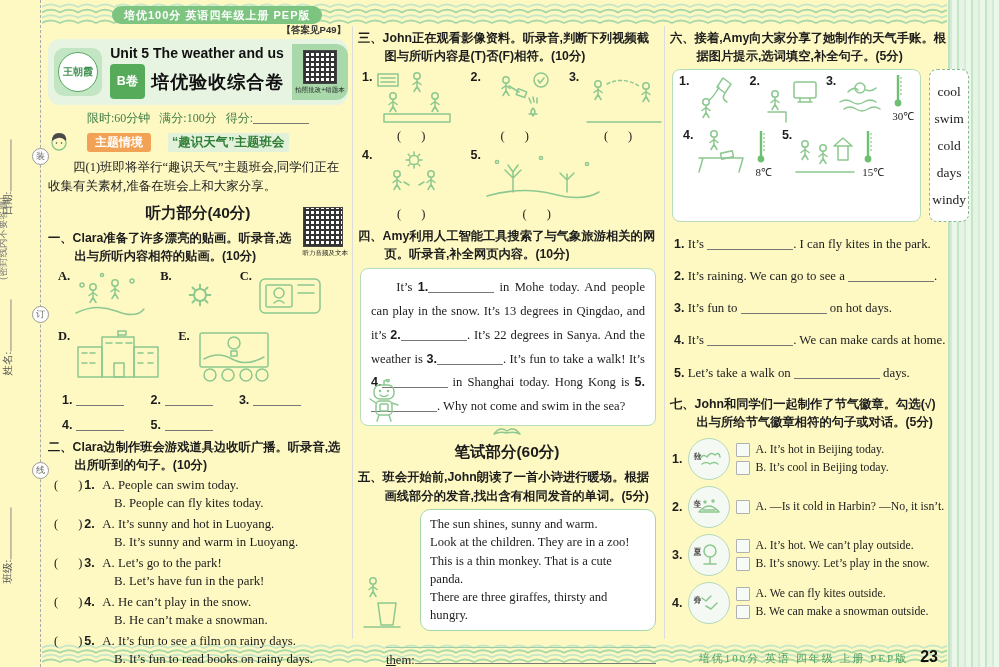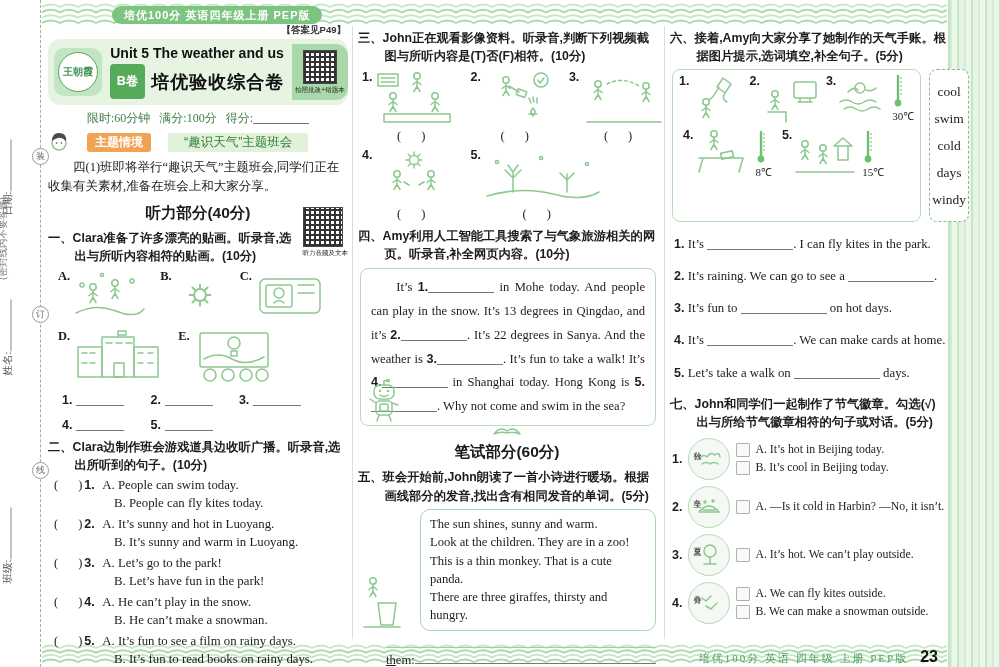--- a/index.html
+++ b/index.html
@@ -1,16 +1,16 @@
 <!DOCTYPE html>
 <html><head>
 <meta charset="utf-8">
 <style>
   html,body{margin:0;padding:0;background:#e9e9e9;}
-  .page{position:relative;width:1000px;height:667px;background:#ffffff;overflow:hidden;
+  .page{position:relative;width:1000px;height:667px;background:#fef9c3;overflow:hidden;
         font-family:"Liberation Sans",sans-serif;color:#1c1c1c;}
   
   .top-band{position:absolute;left:42px;top:3px;width:905px;height:24px;}
   .bottom-band{position:absolute;left:42px;bottom:1px;width:905px;height:22px;}
   .right-band{position:absolute;right:0;top:0;bottom:0;width:50px;
       background:repeating-linear-gradient(90deg,#d3ecd3 0 2px,#ecf7ec 2px 7px,#c4e6c5 7px 9px,#e6f4e6 9px 14px);
       border-left:2px solid #bfe3c0;}
   .brand-pill{position:absolute;left:112px;top:6px;height:18px;line-height:18px;
       background:#7cc47f;color:#fff;font-weight:bold;font-size:11px;border-radius:9px;
       padding:0 12px;letter-spacing:1px;z-index:3;}
@@ -41,21 +41,21 @@
   .qrpanel{flex:0 0 56px;background:#a9d9ab;border-radius:0 12px 12px 0;height:56px;margin-top:0;
       display:flex;flex-direction:column;align-items:center;justify-content:center;}
   .qr{width:32px;height:32px;background:#fff;border:1px solid #444;
       background-image:repeating-linear-gradient(0deg,#333 0 2px,transparent 2px 5px),
                        repeating-linear-gradient(90deg,#333 0 2px,transparent 2px 5px);}
   .qrcap{font-size:6.5px;color:#1a1a1a;margin-top:2px;white-space:nowrap;}
   .meta{font-family:"Liberation Serif",serif;color:#3f7d46;font-size:12px;text-align:center;margin:5px 0 3px;}
   .meta .blank{width:56px;}
   .theme-row{display:flex;align-items:center;gap:17px;margin:3px 0 4px;}
   .tlabel{background:#f2a254;color:#fff;font-weight:bold;font-size:12px;border-radius:3px;padding:1px 8px;}
-  .ttitle{background:#e2f2da;color:#2f7d36;font-weight:normal;font-size:12.5px;padding:1px 16px;border-radius:2px;}
+  .ttitle{background:#e2f2da;color:#2f7d36;font-weight:bold;font-size:12.5px;padding:1px 4px;border-radius:2px;}
   .intro{font-family:"Liberation Serif",serif;font-size:12.5px;line-height:1.55;text-indent:2em;color:#222;margin:2px 0 4px;}
   
   .sec-title{text-align:center;font-weight:bold;font-size:15.5px;margin:6px 0 2px;}
   .stem{font-weight:600;font-size:12.3px;line-height:1.5;padding-left:2.15em;text-indent:-2.15em;margin:5px 0 3px;}
   .blank{display:inline-block;border-bottom:1px solid #777;height:12px;vertical-align:-2px;}
   .pr{font-family:"Liberation Serif",serif;}
   .psp{display:inline-block;width:20px;}
   svg.sk{display:block;}
   .piclbl{font-family:"Liberation Serif",serif;font-weight:bold;font-size:12.5px;}
   .numb{font-weight:bold;font-size:12.5px;}
@@ -559,20 +559,24 @@
         <svg class="sk" width="26" height="24" viewBox="0 0 26 24">
             <circle class="g" cx="14" cy="8" r="6"></circle>
             <path class="g" d="M14 14 v7 M8 21 h12"></path>
           </svg>
       </div>
       <div class="q7opts">
         <div class="q7opt">
             <span class="cbx"></span>
             <span class="opt">A. It’s hot. We can’t play outside.</span>
           </div>
+        <div class="q7opt">
+            <span class="cbx"></span>
+            <span class="opt">B. It’s snowy. Let’s play in the snow.</span>
+          </div>
       </div>
     </div>
 
     <div class="q7item">
       <b class="numb">4.</b>
       <div class="badge">
         <span class="badge-label">春分</span>
         <svg class="sk" width="26" height="22" viewBox="0 0 26 22">
             <path class="g" d="M6 6 l4 3 l5 -5 M10 14 l5 3 l6 -6"></path>
           </svg>

